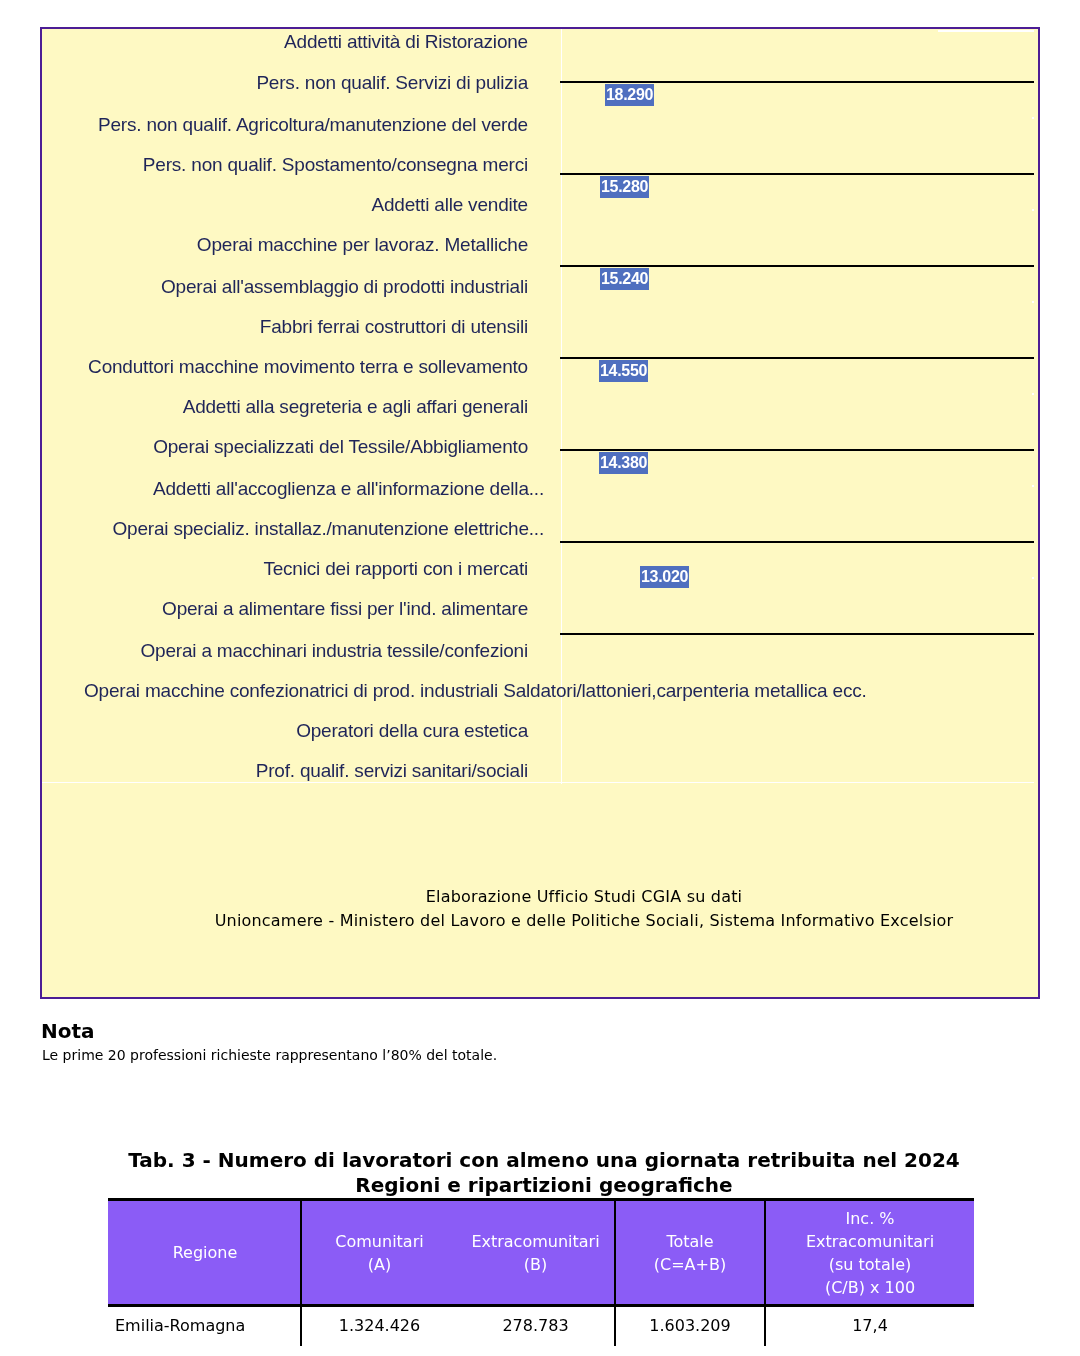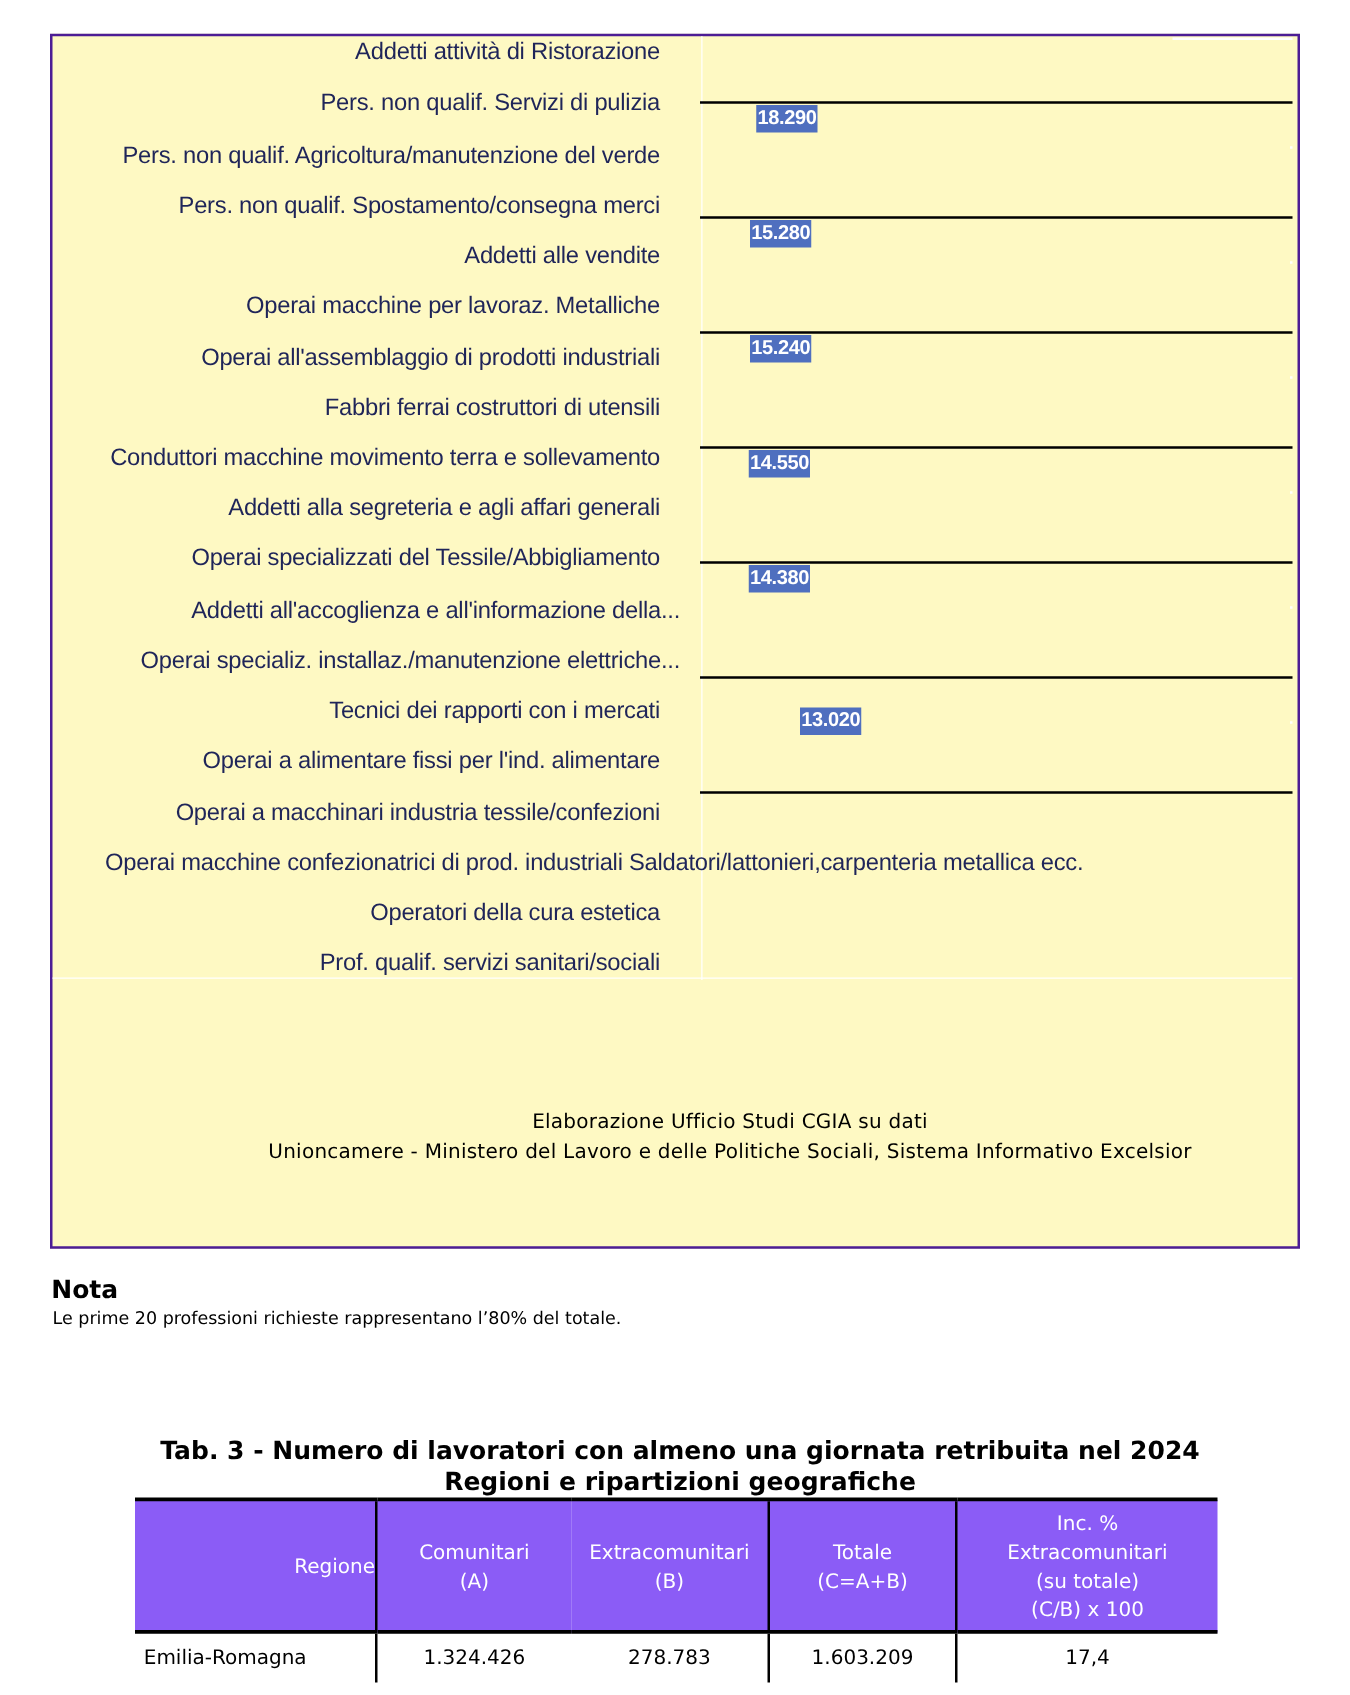--- a/index.html
+++ b/index.html
@@ -51,21 +51,21 @@
 
   table.tab3 {
     position: absolute; left: 108px; top: 1198px; width: 866px;
     border-collapse: collapse; font-family: "DejaVu Sans", sans-serif;
   }
   table.tab3 th {
     background: #8b5cf6; color: #fff; font-weight: normal; font-size: 16px;
     text-align: center; line-height: 23px; height: 106px; vertical-align: middle;
     border-top: 3px solid #000; border-bottom: 3px solid #000;
   }
-  table.tab3 th.regione { text-align: right; padding-left: 2px; }
+  table.tab3 th.regione { text-align: center; padding-left: 2px; }
   table.tab3 td {
     font-size: 16px; text-align: center; height: 40px; vertical-align: middle; padding-bottom: 2px;
   }
   table.tab3 td.regione { text-align: left; padding-left: 7px; }
   .vb { border-right: 2px solid #000; }
 </style>
 </head>
 <body>
 
 <div class="chart-frame">

